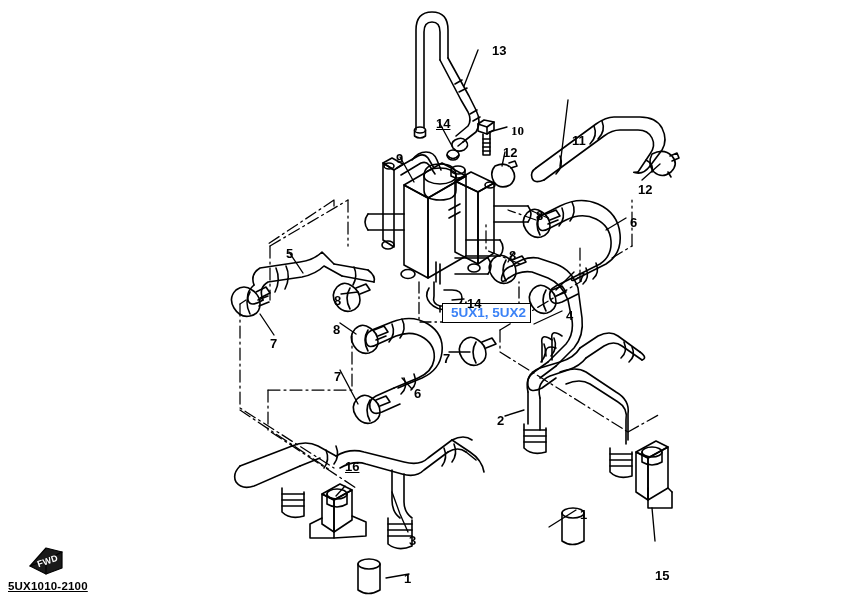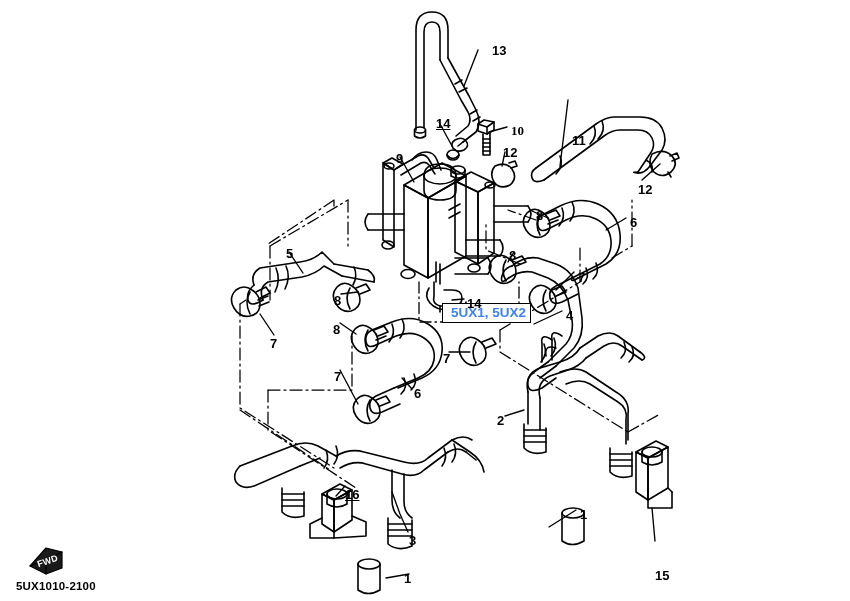--- a/index.html
+++ b/index.html
@@ -391,21 +391,21 @@
         <path d="M464 299 L452 300"></path>
       </g>
 
     </g>
   </svg>
 
   <div class="fwdtxt" style="left:37px;top:556px;">FWD</div>
 
   <div class="variant" style="left:442px;top:303px;">5UX1, 5UX2</div>
 
-  <div class="partno" style="left:16px;top:580px;">5UX1010-2100</div>
+  <div class="partno" style="left:8px;top:580px;text-decoration:underline;">5UX1010-2100</div>
 
   <div class="lbl" style="left: 404px; top: 572px;">1</div>
   <div class="lbl" style="left: 580px; top: 508px;">1</div>
   <div class="lbl" style="left: 497px; top: 414px;">2</div>
   <div class="lbl" style="left: 409px; top: 534px;">3</div>
   <div class="lbl" style="left: 566px; top: 309px;">4</div>
   <div class="lbl" style="left: 286px; top: 247px;">5</div>
   <div class="lbl" style="left: 630px; top: 216px;">6</div>
   <div class="lbl" style="left: 414px; top: 387px;">6</div>
   <div class="lbl" style="left: 270px; top: 337px;">7</div>
@@ -417,16 +417,16 @@
   <div class="lbl" style="left: 509px; top: 249px;">8</div>
   <div class="lbl" style="left: 333px; top: 323px;">8</div>
   <div class="lbl" style="left: 396px; top: 152px;">9</div>
   <div class="lbl" style="left: 511px; top: 124px; font-family: Liberation Serif, serif;">10</div>
   <div class="lbl" style="left: 572px; top: 95px; margin-top: 39px;">11</div>
   <div class="lbl" style="left: 503px; top: 146px;">12</div>
   <div class="lbl" style="left: 638px; top: 183px;">12</div>
   <div class="lbl" style="left: 492px; top: 44px;">13</div>
   <div class="lbl" style="left: 436px; top: 117px; text-decoration: underline;">14</div>
   <div class="lbl" style="left: 655px; top: 545px; margin-top: 24px;">15</div>
-  <div class="lbl" style="left: 345px; top: 488px; text-decoration: underline;">16</div>
+  <div class="lbl" style="left: 345px; top: 460px; text-decoration: underline;">16</div>
   <div class="lbl" style="left: 467px; top: 297px;">14</div>
 
 </div>
 
 </body></html>

